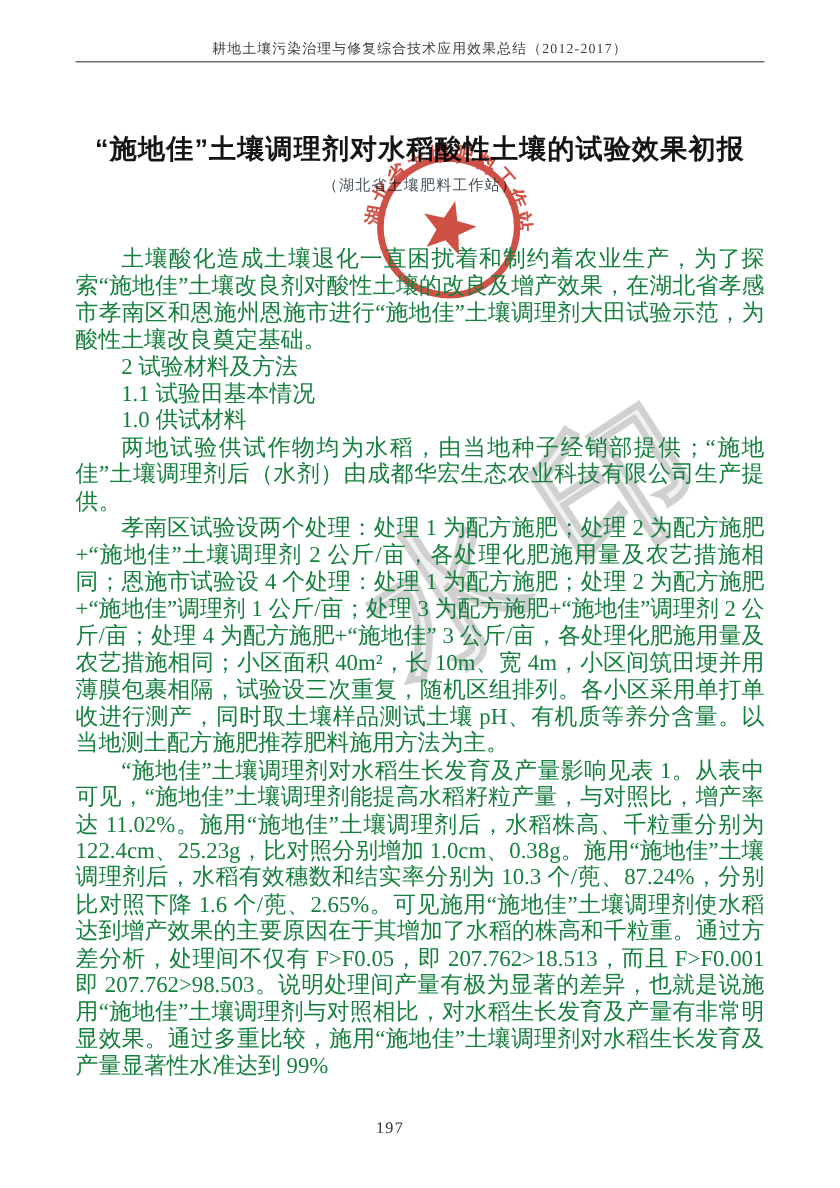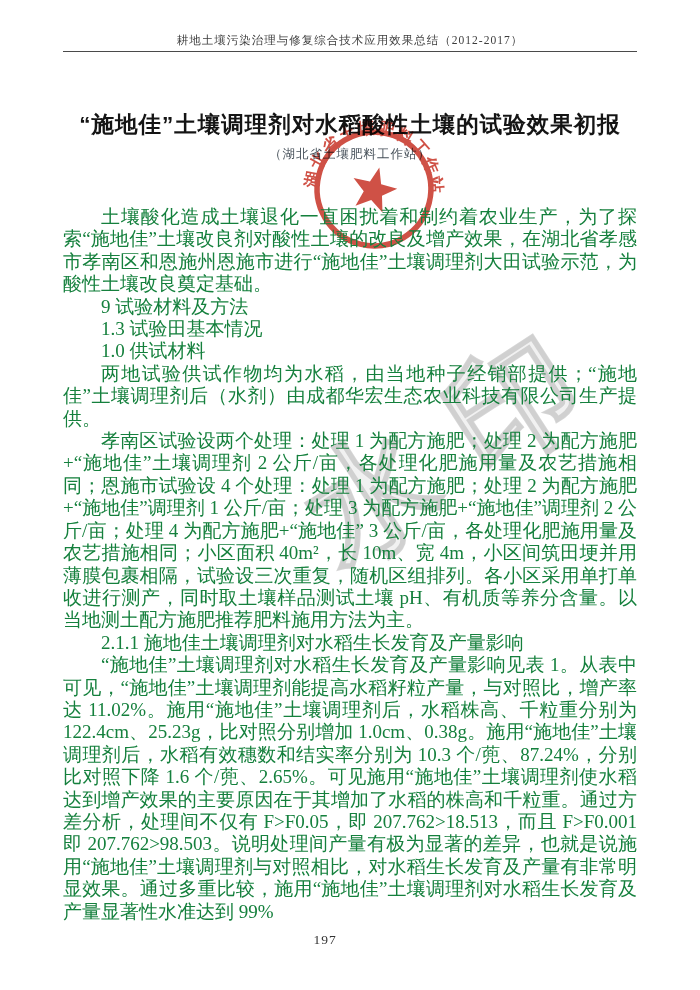--- a/index.html
+++ b/index.html
@@ -87,24 +87,23 @@
       <circle cx="100" cy="100" r="72" fill="none" stroke="#c9392c" stroke-width="7"></circle>
       <polygon points="100,72 107.3,91.9 128.5,92.7 111.9,105.9 117.6,126.3 100,114.5 82.4,126.3 88.1,105.9 71.5,92.7 92.7,91.9" fill="#c9392c"></polygon>
       <text font-size="21" font-weight="bold" fill="#c9392c" font-family="'Liberation Sans','DejaVu Sans',sans-serif" letter-spacing="2">
         <textPath href="#sealArc" startOffset="4%">湖北省土壤肥料工作站</textPath>
       </text>
     </svg>
   </div>
 
   <div class="body-text">
     <p>土壤酸化造成土壤退化一直困扰着和制约着农业生产，为了探索“施地佳”土壤改良剂对酸性土壤的改良及增产效果，在湖北省孝感市孝南区和恩施州恩施市进行“施地佳”土壤调理剂大田试验示范，为酸性土壤改良奠定基础。</p>
-    <p>9 试验材料及方法</p>
-    <p>1.3 试验田基本情况</p>
+    <p>2 试验材料及方法</p>
+    <p>1.1 试验田基本情况</p>
     <p>1.0 供试材料</p>
     <p>两地试验供试作物均为水稻，由当地种子经销部提供；“施地佳”土壤调理剂后（水剂）由成都华宏生态农业科技有限公司生产提供。</p>
     <p>孝南区试验设两个处理：处理 1 为配方施肥；处理 2 为配方施肥+“施地佳”土壤调理剂 2 公斤/亩，各处理化肥施用量及农艺措施相同；恩施市试验设 4 个处理：处理 1 为配方施肥；处理 2 为配方施肥+“施地佳”调理剂 1 公斤/亩；处理 3 为配方施肥+“施地佳”调理剂 2 公斤/亩；处理 4 为配方施肥+“施地佳” 3 公斤/亩，各处理化肥施用量及农艺措施相同；小区面积 40m²，长 10m、宽 4m，小区间筑田埂并用薄膜包裹相隔，试验设三次重复，随机区组排列。各小区采用单打单收进行测产，同时取土壤样品测试土壤 pH、有机质等养分含量。以当地测土配方施肥推荐肥料施用方法为主。</p>
-    <p>2.1.1 施地佳土壤调理剂对水稻生长发育及产量影响</p>
     <p>“施地佳”土壤调理剂对水稻生长发育及产量影响见表 1。从表中可见，“施地佳”土壤调理剂能提高水稻籽粒产量，与对照比，增产率达 11.02%。施用“施地佳”土壤调理剂后，水稻株高、千粒重分别为 122.4cm、25.23g，比对照分别增加 1.0cm、0.38g。施用“施地佳”土壤调理剂后，水稻有效穗数和结实率分别为 10.3 个/蔸、87.24%，分别比对照下降 1.6 个/蔸、2.65%。可见施用“施地佳”土壤调理剂使水稻达到增产效果的主要原因在于其增加了水稻的株高和千粒重。通过方差分析，处理间不仅有 F&gt;F0.05，即 207.762&gt;18.513，而且 F&gt;F0.001 即 207.762&gt;98.503。说明处理间产量有极为显著的差异，也就是说施用“施地佳”土壤调理剂与对照相比，对水稻生长发育及产量有非常明显效果。通过多重比较，施用“施地佳”土壤调理剂对水稻生长发育及产量显著性水准达到 99%</p>
   </div>
 
   <div class="page-number">197</div>
 
 </div>
 
 </body></html>

